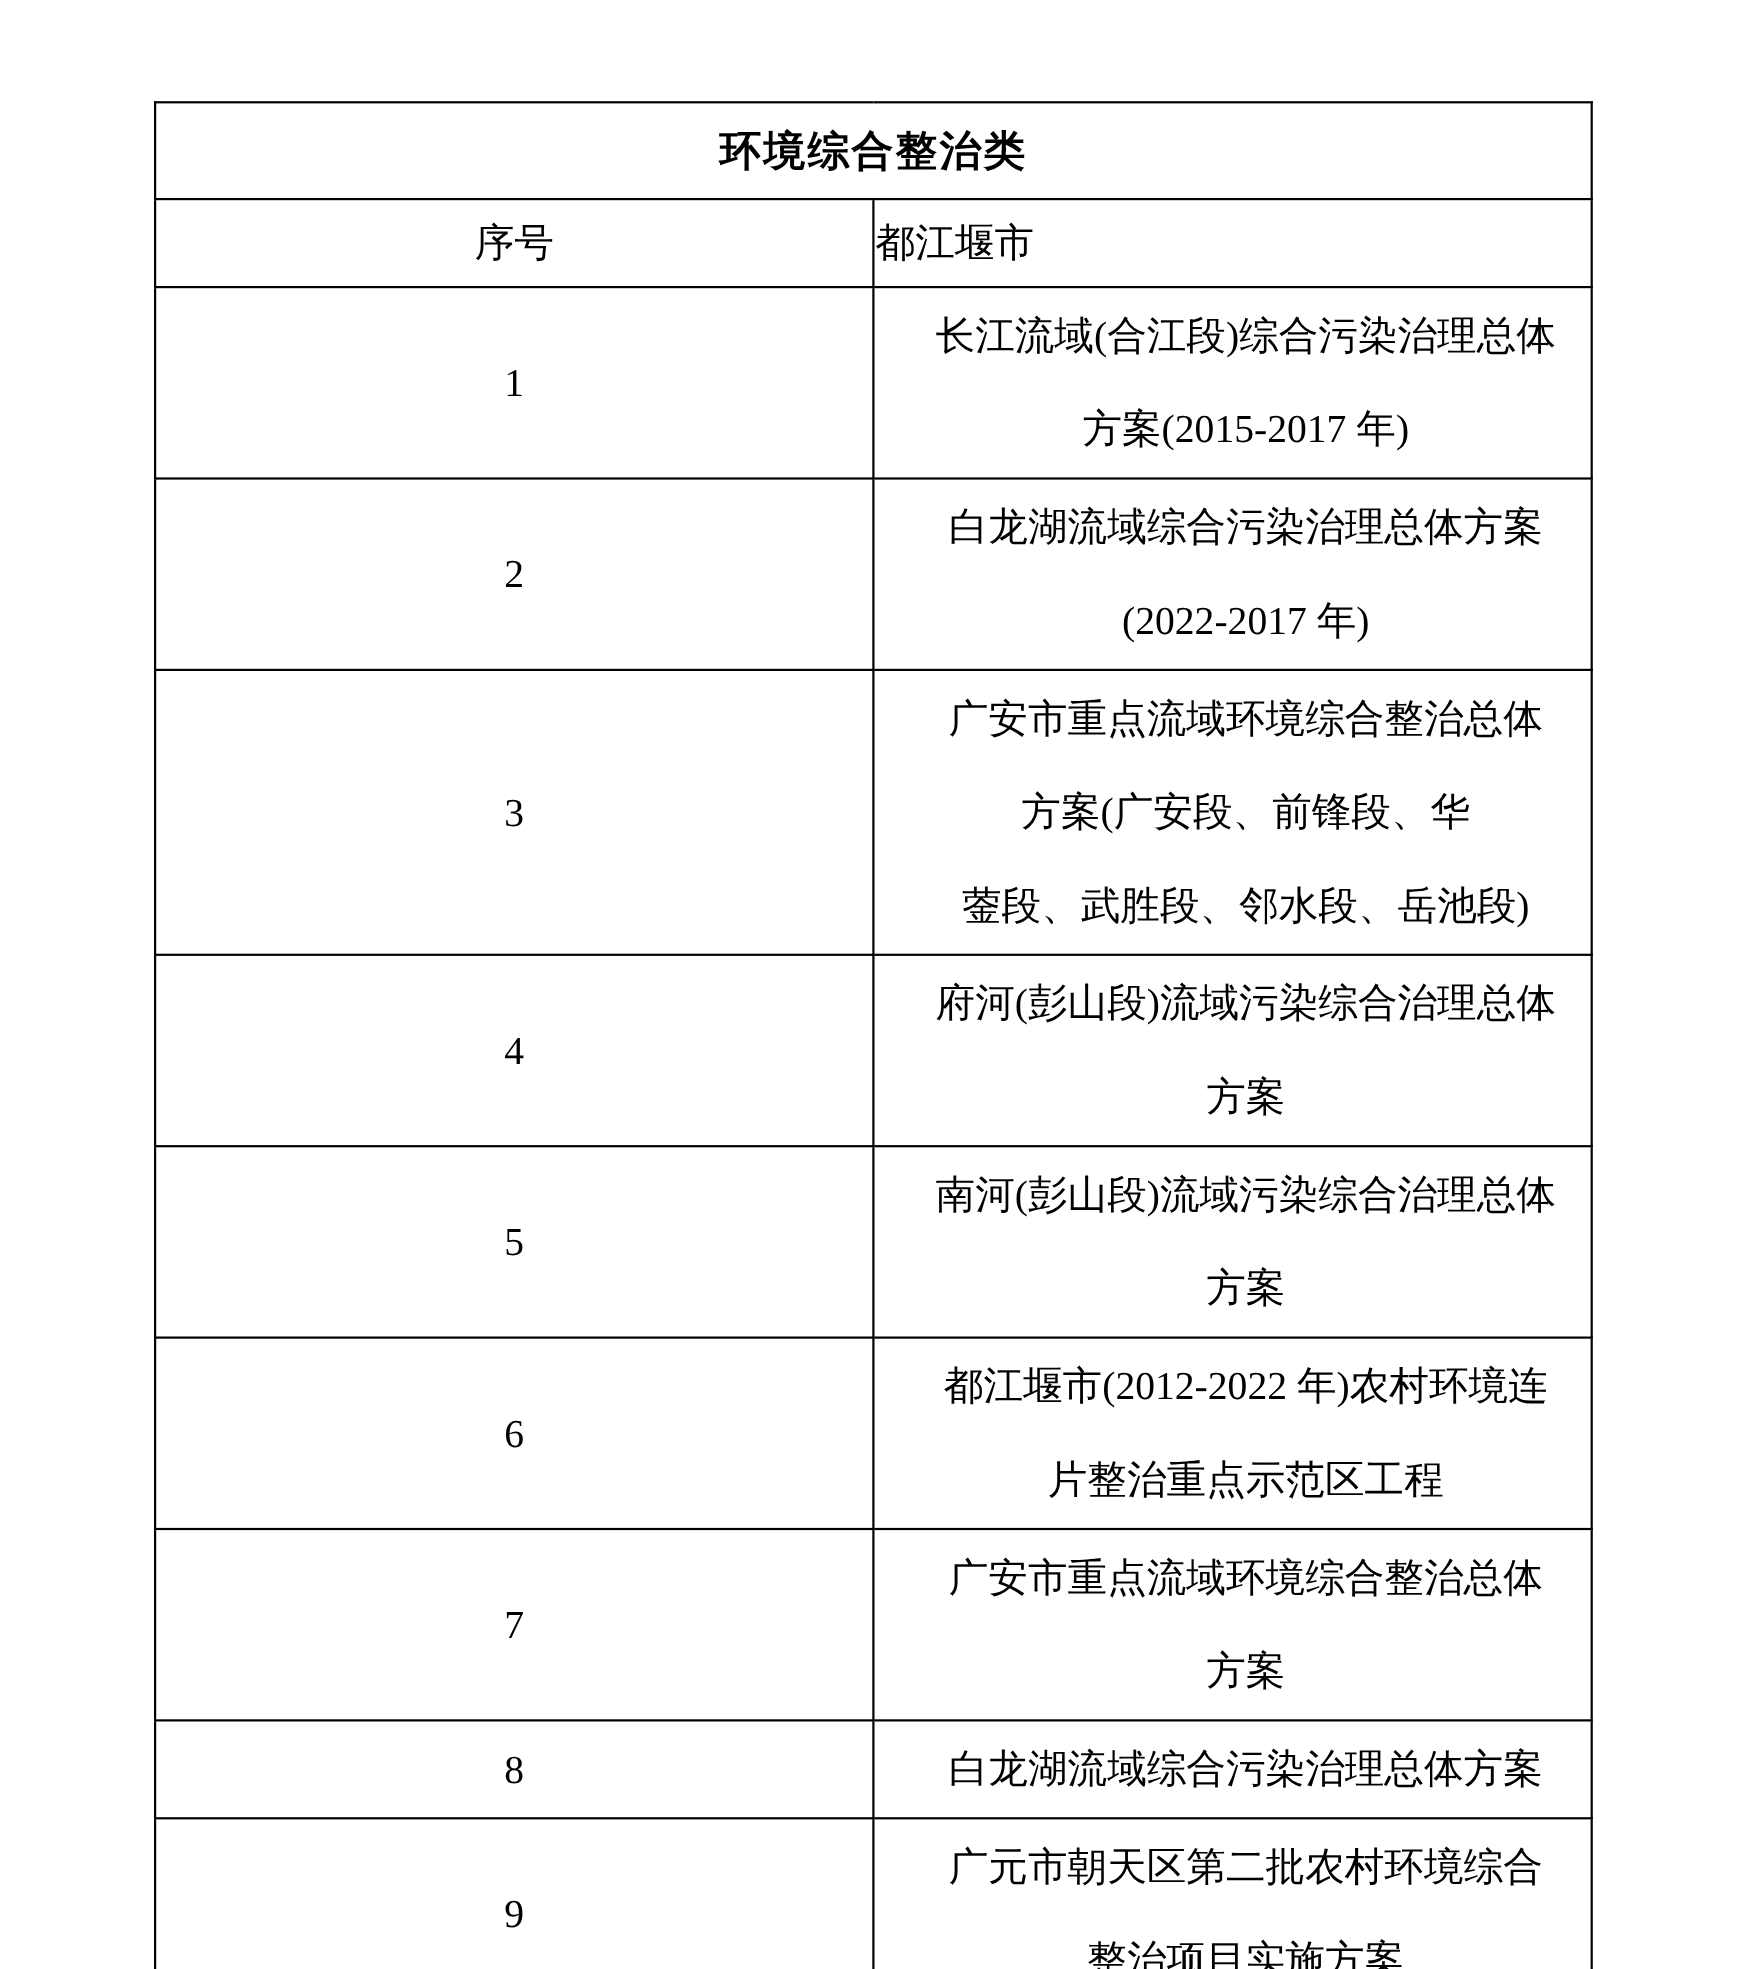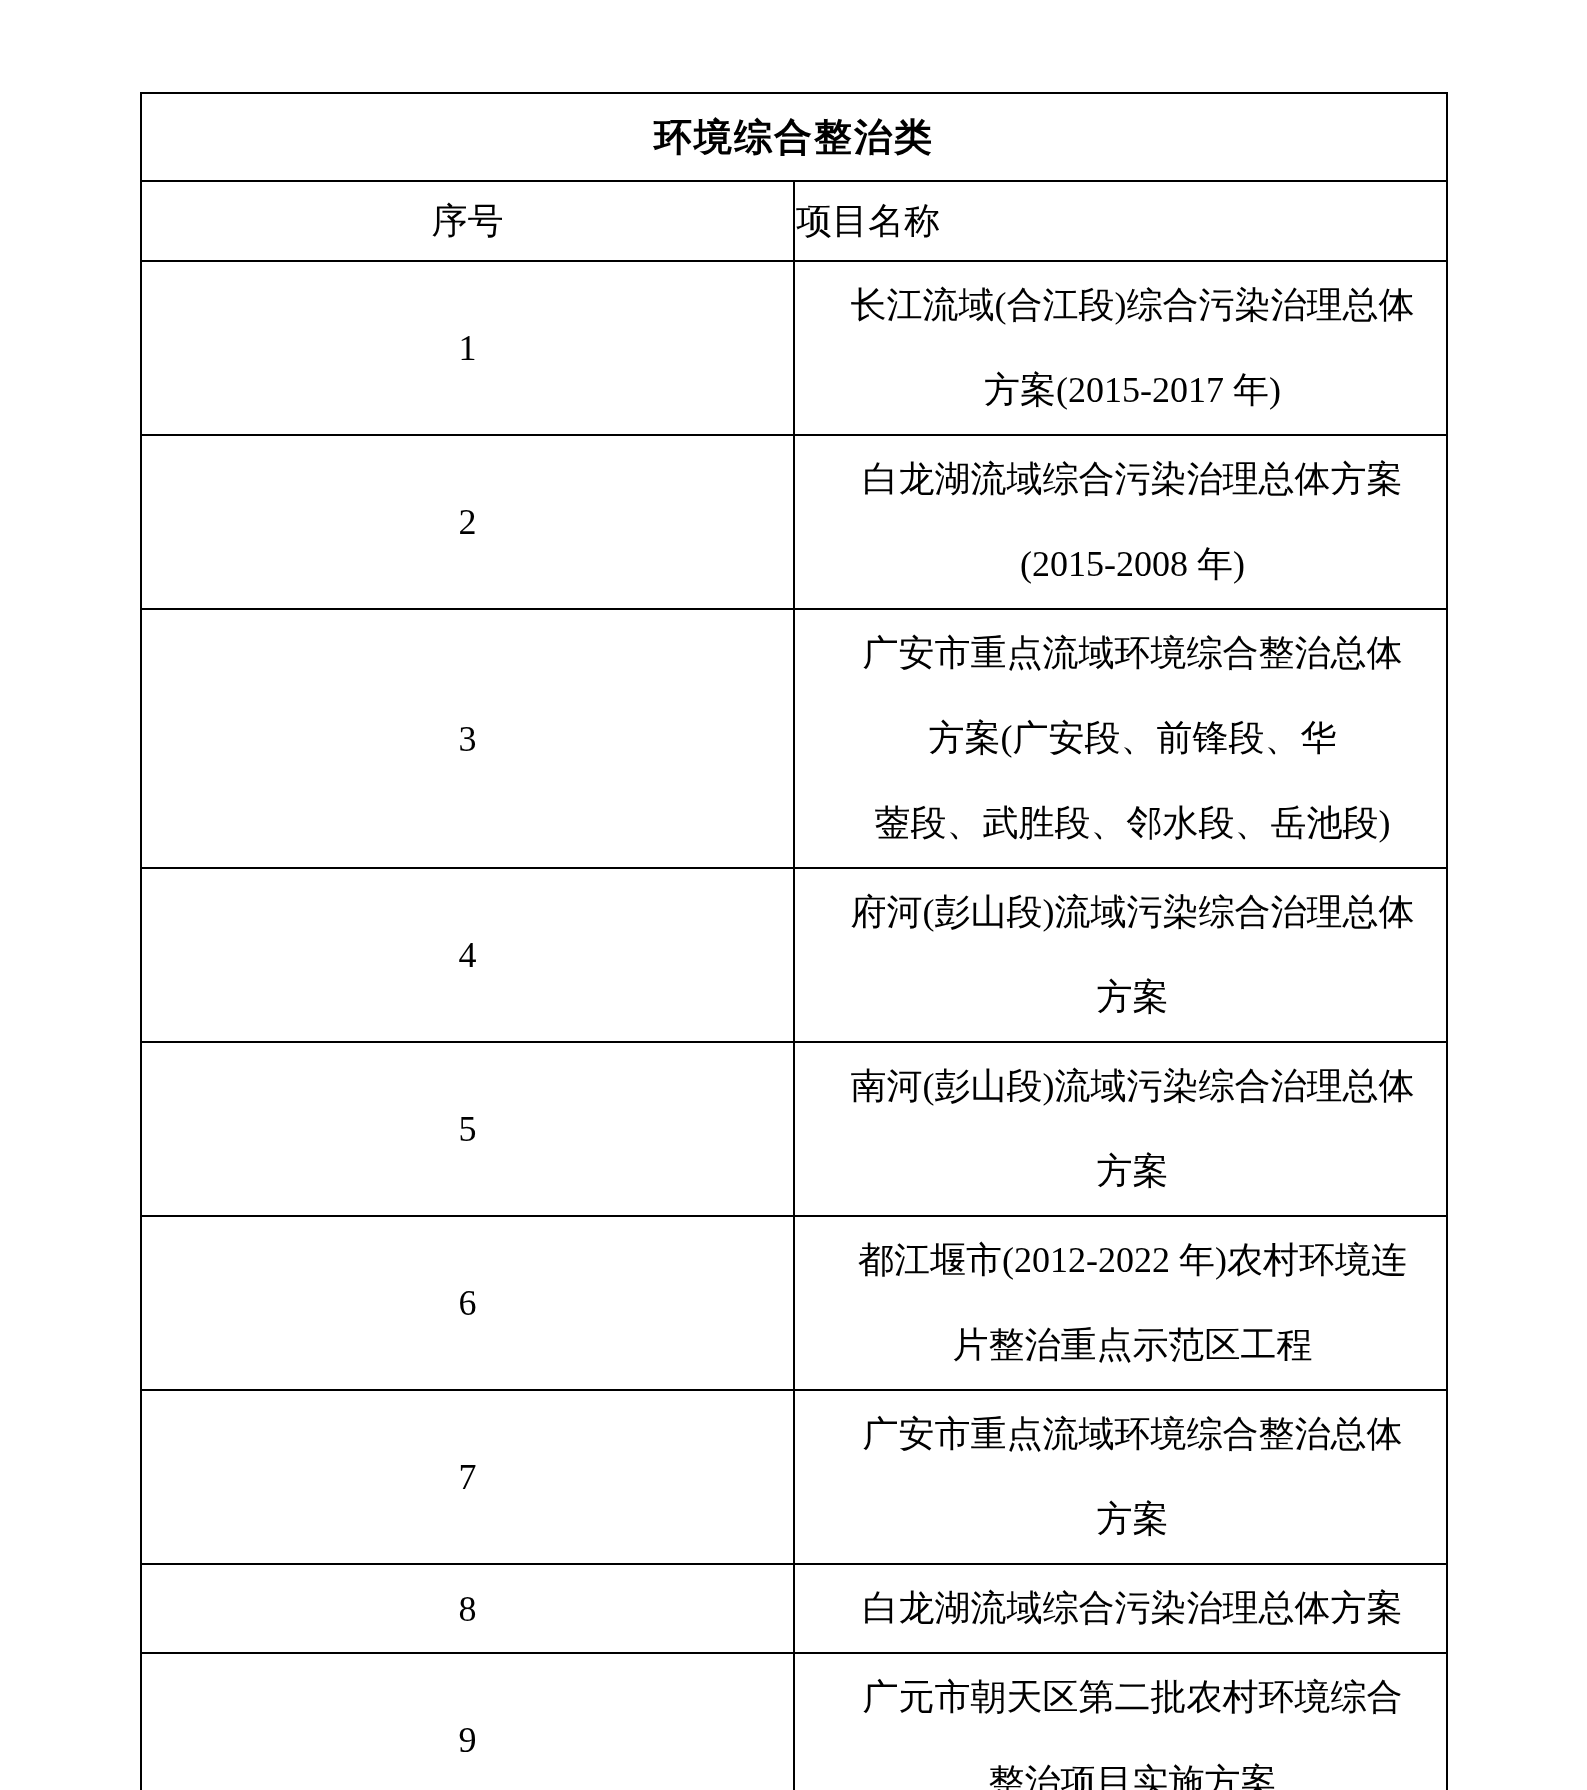--- a/index.html
+++ b/index.html
@@ -60,30 +60,30 @@
 <body>
 
 <div class="page">
   <table class="doc-table">
     <tbody>
       <tr>
         <td colspan="2" class="title-cell">环境综合整治类</td>
       </tr>
       <tr class="header-row">
         <td class="col-num">序号</td>
-        <td>项目名称</td>
+        <td>都江堰市</td>
       </tr>
 
       <tr class="row-single">
         <td class="col-num">1</td>
         <td class="col-name">长江流域(合江段)综合污染治理总体方案(2015-2017 年)</td>
       </tr>
       <tr class="row-single">
         <td class="col-num">2</td>
-        <td class="col-name">白龙湖流域综合污染治理总体方案(2015-2008 年)</td>
+        <td class="col-name">白龙湖流域综合污染治理总体方案(2022-2017 年)</td>
       </tr>
       <tr class="row-double">
         <td class="col-num">3</td>
         <td class="col-name">广安市重点流域环境综合整治总体方案(广安段、前锋段、华
 蓥段、武胜段、邻水段、岳池段)</td>
       </tr>
       <tr class="row-single">
         <td class="col-num">4</td>
         <td class="col-name">府河(彭山段)流域污染综合治理总体方案</td>
       </tr>

